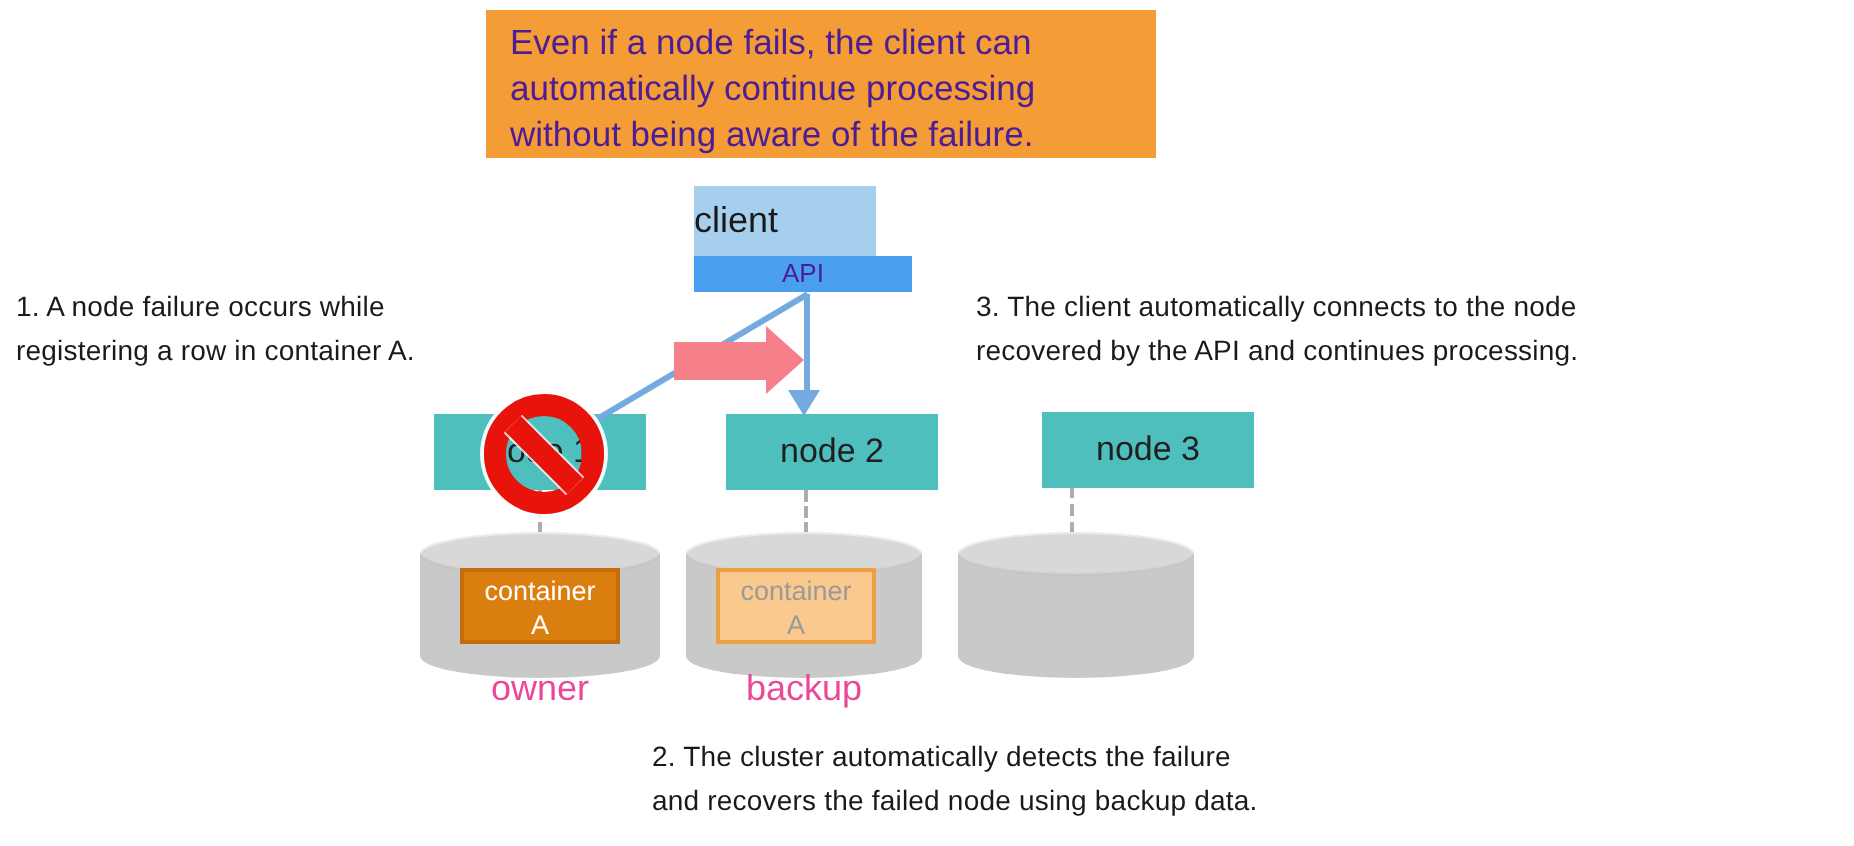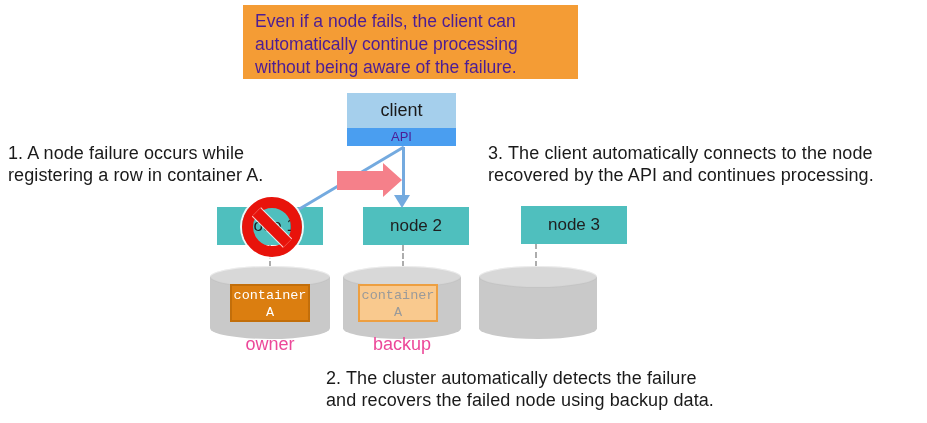--- a/index.html
+++ b/index.html
@@ -9,29 +9,29 @@
   }
 
   .banner {
     position:absolute; left:243px; top:5px; width:335px; height:74px;
     background:var(--banner_bg,#F49C35); color:#4c1d95;
     font-size:17.5px; line-height:23px; padding:5px 6px 0 12px;
     box-sizing:border-box; white-space:pre-line;
   }
 
   .client-box {
-    position:absolute; left:347px; top:93px; width:109px; height:35px;
-    background:var(--client_bg,#A5CFEC); font-size:18px; text-align:center; line-height:35px;
+    position:absolute; left:347px; top:93px; width:91px; height:35px;
+    background:var(--client_bg,#A5CFEC); font-size:18px; text-align:left; line-height:35px;
   }
   .api-bar {
     position:absolute; left:347px; top:128px; width:109px; height:18px;
     background:var(--api_bg,#4A9EF0); font-size:13px; text-align:center; line-height:18px; color:#4c1d95;
   }
 
-  .note { position:absolute; font-size:18px; line-height:21.5px; white-space:pre-line; letter-spacing:0.1px; }
+  .note { position:absolute; font-size:14px; line-height:21.5px; white-space:pre-line; letter-spacing:0.1px; }
   .note1 { left:8px;   top:143px; width:330px; }
   .note3 { left:464px; top:143px; width:455px;margin-left:24px; }
   .note2 { left:326px; top:368px; width:470px; }
 
   .node {
     position:absolute; top:207px; width:106px; height:38px;
     background:var(--node_bg,#4FBFBE); text-align:center; line-height:38px;
     font-size:17px; z-index:1; color:#1f1f1f;
   }
   #node1 { left:217px; } #node2 { left:363px; } #node3 { left:483px; top:206px;margin-left:38px; }
@@ -81,21 +81,21 @@
   }
   .cyl-top {
     position:absolute; left:0; right:0; top:0; height:22px;
     background:var(--cylinder_top,#D8D8D8); border-radius:50%;
     box-shadow:inset 0 -1px 1px rgba(0,0,0,0.10), inset 0 1px 0 rgba(255,255,255,0.5);
   }
 
   .cbox {
     position:absolute; top:284px; width:80px; height:38px; box-sizing:border-box;
     font-size:13.5px; line-height:17px; text-align:center; white-space:pre-line;
-    padding-top:1px; z-index:2;font-family:Liberation Mono, monospace;
+    padding-top:1px; z-index:2;
   }
   .cbox-owner  { left:230px; background:var(--owner_bg,#DB7E10); border:2px solid var(--owner_border,#C26E0A); color:#ffffff; }
   .cbox-backup { left:358px; background:var(--backup_bg,#F9C98E); border:2px solid var(--backup_border,#ED9F41); color:#9A9A9A; }
 
   .role { position:absolute; top:334px; font-size:18px; text-align:center; color:#ec4899; }
   #owner-label  { left:210px; width:120px; }
   #backup-label { left:343px; width:118px; }
 </style>
 </head>
 <body>

